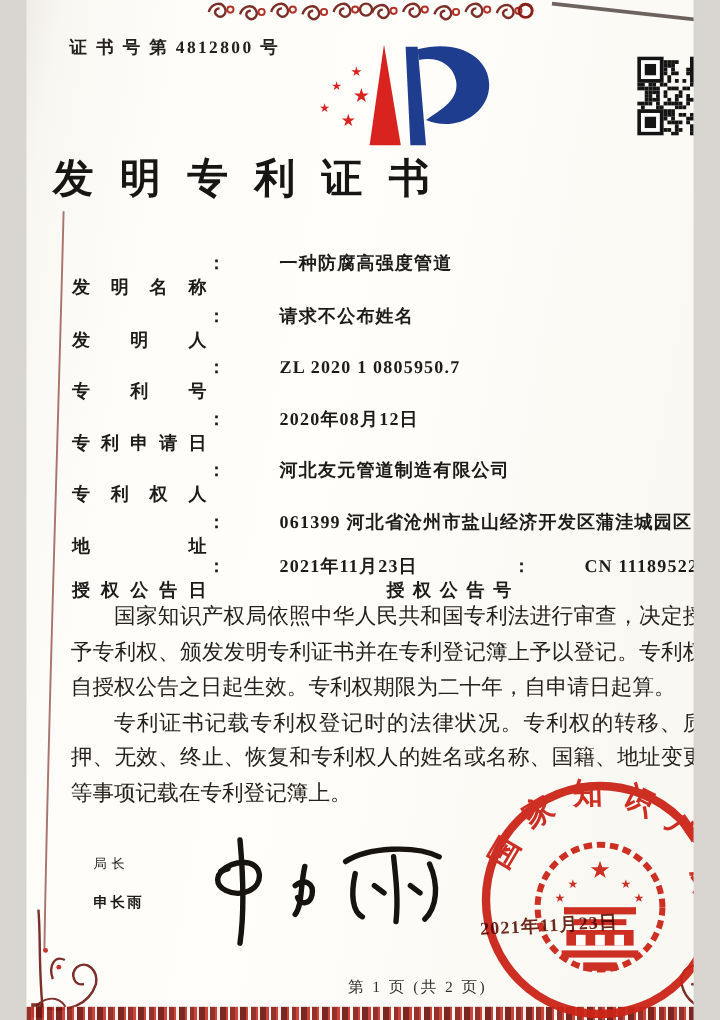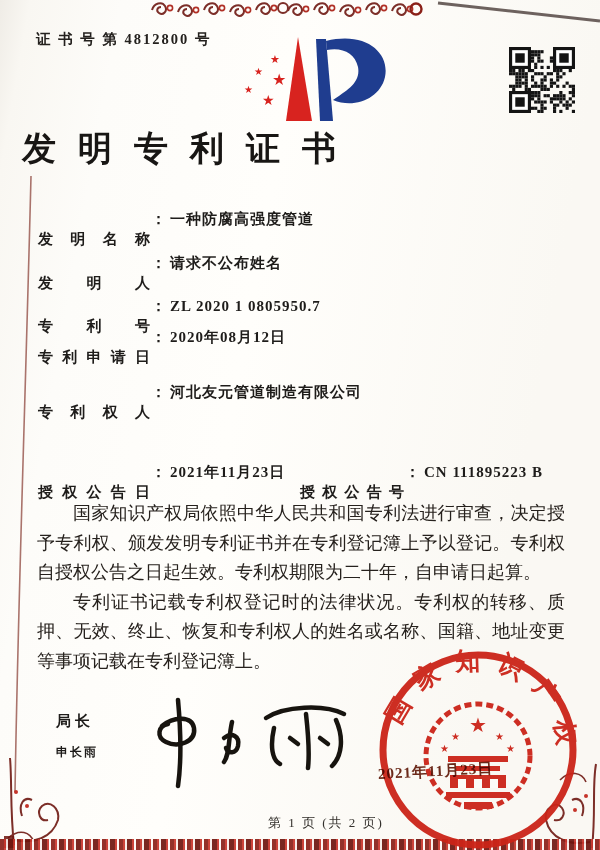--- a/index.html
+++ b/index.html
@@ -1,33 +1,33 @@
 <!DOCTYPE html>
 <html><head>
 <meta charset="utf-8">
 <style>
   html,body{margin:0;padding:0;background:#d8d5d0;}
-  #page{position:relative;width:600px;height:850px;margin:0 auto;overflow:hidden;
+  #page{position:relative;width:556px;height:850px;margin:0 auto;overflow:hidden;
         background:linear-gradient(100deg,#efece6 0px,#f9f7f2 30px,#fdfcf9 120px,#fffefb 300px,#faf8f3 599px);
         font-family:"Liberation Serif","DejaVu Serif",serif;color:#1e1c1a;}
   .abs{position:absolute;}
   
   .cert-no{left:36px;top:30px;font-size:14.5px;font-weight:bold;letter-spacing:2px;color:#24211e;}
   .title{left:0;top:126px;width:600px;text-align:left;font-size:34px;font-weight:bold;
          letter-spacing:22px;text-indent:22px;color:#181614;}
   
   .frow{left:38px;height:22px;font-size:15px;font-weight:bold;white-space:nowrap;}
   .flabel{display:inline-block;width:112px;text-align:justify;text-align-last:justify;vertical-align:top;margin-top:20px;}
   .fcolon{display:inline-block;margin:0 4px 0 1px;}
-  .fvalue{letter-spacing:1px;}
+  .fvalue{letter-spacing:1px;margin-left:41px;}
   
   .bodytxt{left:37px;top:499px;width:528px;font-size:18px;line-height:1.64;text-align:justify;color:#26211d;}
   .bodytxt p{margin:0;text-indent:2em;}
   
-  .sig-title{left:56px;top:712px;font-size:15px;font-weight:bold;letter-spacing:4px;}
+  .sig-title{left:56px;top:712px;font-size:11px;font-weight:normal;letter-spacing:4px;}
   .sig-name{left:56px;top:744px;font-size:12px;font-weight:bold;letter-spacing:2px;}
   .sig-svg{left:128px;top:688px;}
   
   .footer{left:0;top:814px;width:600px;text-align:center;font-size:13px;letter-spacing:2px;color:#33302c;margin-left:26px;}
   
   .seal-svg{left:366px;top:648px;opacity:.95;}
   .seal-date{left:378px;top:760px;width:190px;font-size:15px;font-weight:bold;color:#6d2a1b;
              letter-spacing:1px;transform:rotate(-3deg);mix-blend-mode:multiply;}
   
   .orn{left:0;top:0;pointer-events:none;}
@@ -254,25 +254,28 @@
 
   <div class="abs frow" style="top:210px">
     <span class="flabel">发明名称</span><span class="fcolon">：</span><span class="fvalue">一种防腐高强度管道</span>
   </div>
   <div class="abs frow" style="top:254px">
     <span class="flabel">发明人</span><span class="fcolon">：</span><span class="fvalue">请求不公布姓名</span>
   </div>
   <div class="abs frow" style="top:297px">
     <span class="flabel">专利号</span><span class="fcolon">：</span><span class="fvalue">ZL 2020 1 0805950.7</span>
   </div>
-  <div class="abs frow" style="top:328px">
+  <div class="abs frow" style="top:340px">
     <span class="flabel">专利申请日</span><span class="fcolon">：</span><span class="fvalue">2020年08月12日</span>
   </div>
   <div class="abs frow" style="top:383px">
     <span class="flabel">专利权人</span><span class="fcolon">：</span><span class="fvalue">河北友元管道制造有限公司</span>
+  </div>
+  <div class="abs frow" style="top:426px">
+    <span class="flabel">地址</span><span class="fcolon">：</span><span class="fvalue">061399 河北省沧州市盐山经济开发区蒲洼城园区</span>
   </div>
   <div class="abs frow" style="top:463px">
     <span class="flabel">授权公告日</span><span class="fcolon">：</span><span class="fvalue">2021年11月23日</span>
   </div>
   <div class="abs frow" style="top:463px;left:300px">
     <span class="flabel" style="width:104px">授权公告号</span><span class="fcolon">：</span><span class="fvalue">CN 111895223 B</span>
   </div>
 
   <div class="abs bodytxt">
     <p>国家知识产权局依照中华人民共和国专利法进行审查，决定授予专利权、颁发发明专利证书并在专利登记簿上予以登记。专利权自授权公告之日起生效。专利权期限为二十年，自申请日起算。</p>

